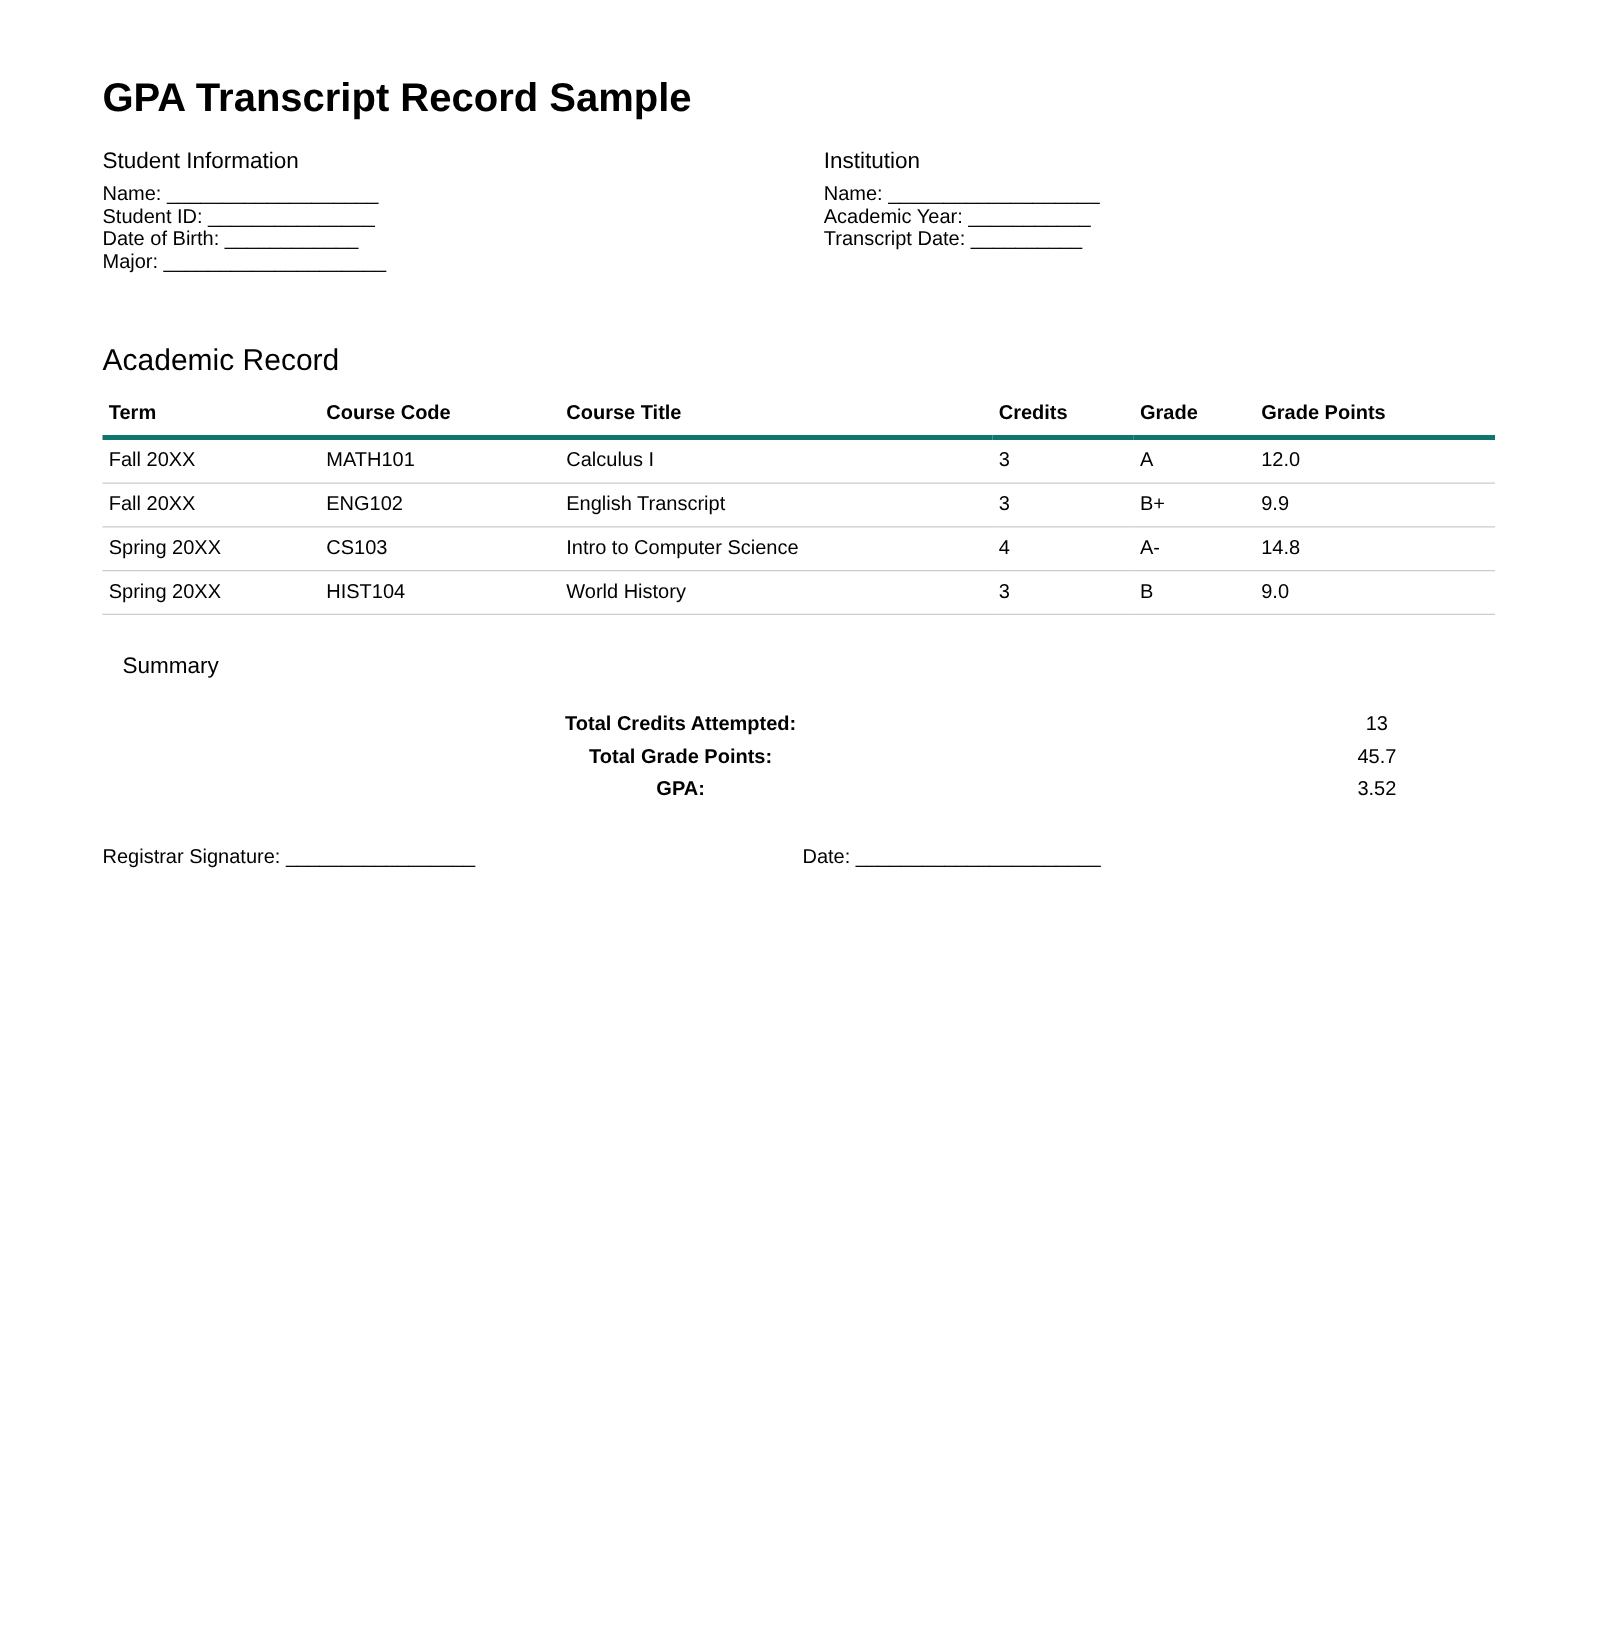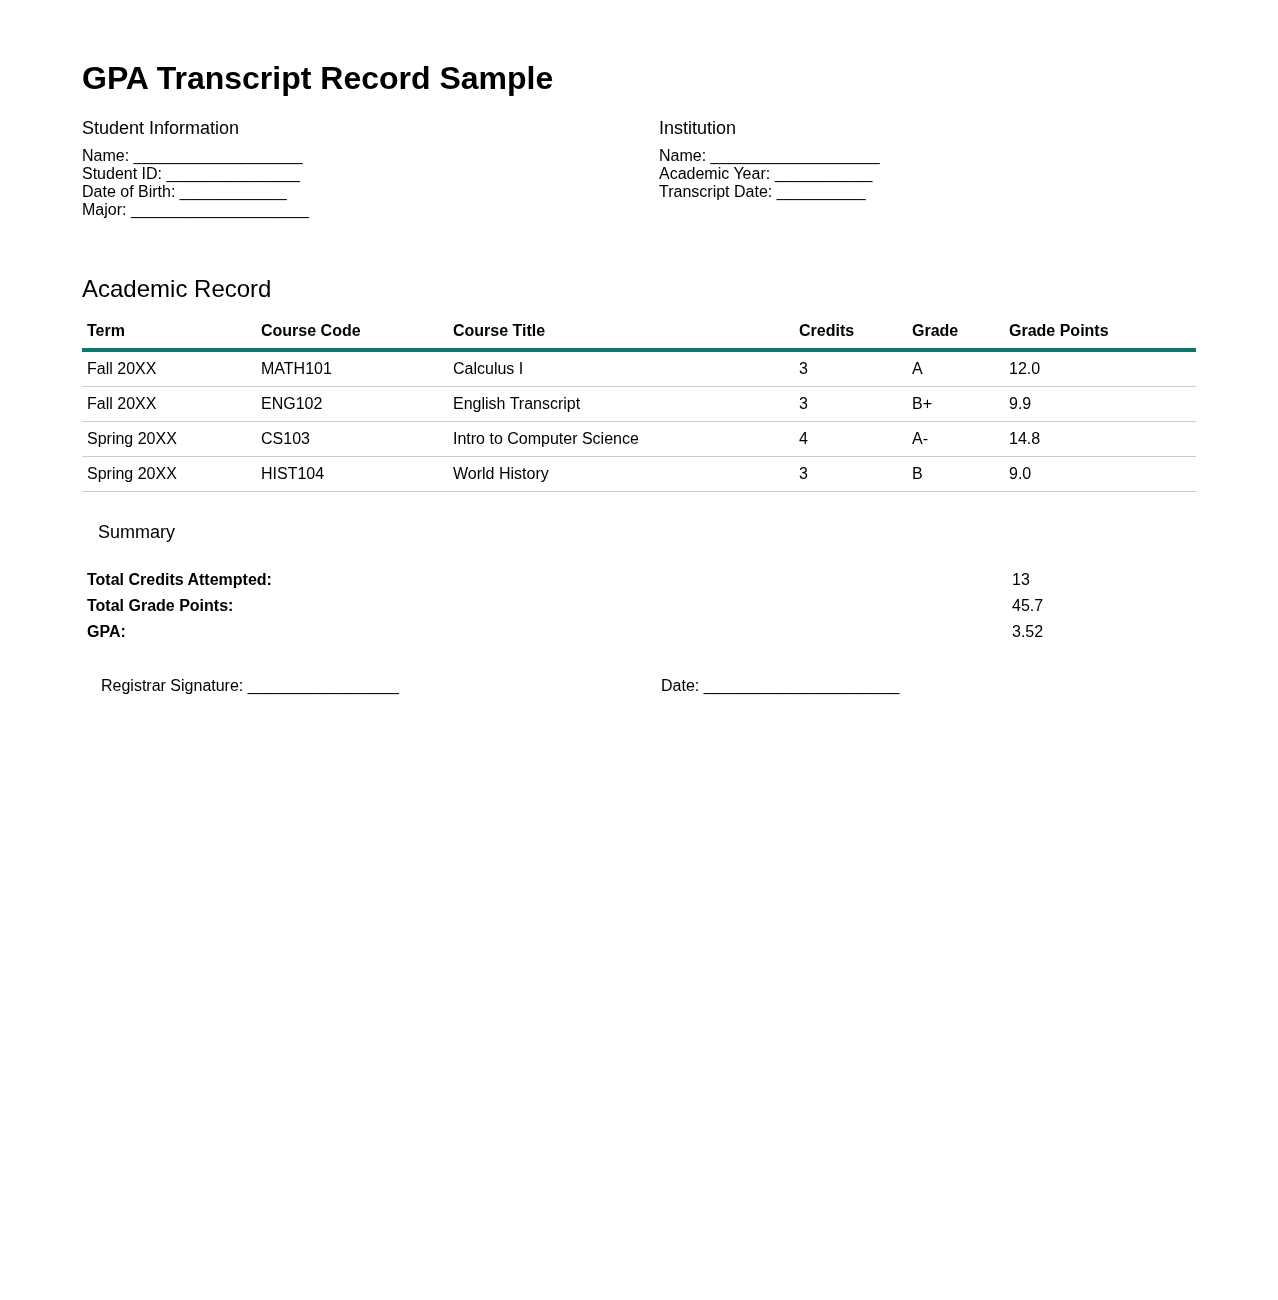--- a/index.html
+++ b/index.html
@@ -33,25 +33,25 @@
   table.record td {
     height: 34px; padding: 0 5px; border-bottom: 1px solid #cccccc;
     vertical-align: middle;
   }
   .summary-title {
     position: absolute; top: 520px; left: 16px; margin: 0;
     font-size: 18px; font-weight: normal; line-height: 24px;
   }
   table.summary {
     position: absolute; top: 567px; left: 0; width: 1114px;
-    border-collapse: collapse; font-size: 16px;
+    border-collapse: collapse; font-size: 16px; text-align: center;
   }
   table.summary td { height: 26px; padding: 0 5px; vertical-align: middle; }
   table.summary td.label { font-weight: bold; width: 915px; }
-  .sig { position: absolute; top: 677px; font-size: 16px; line-height: 18px; white-space: pre; margin-left: 19px; }
+  .sig { position: absolute; top: 677px; font-size: 16px; line-height: 18px; white-space: pre; }
 </style>
 </head>
 <body>
 
 <div class="page">
   <h1>GPA Transcript Record Sample</h1>
 
   <div class="info-col" style="left:0;">
     <h2>Student Information</h2>
     <div class="info-lines">

